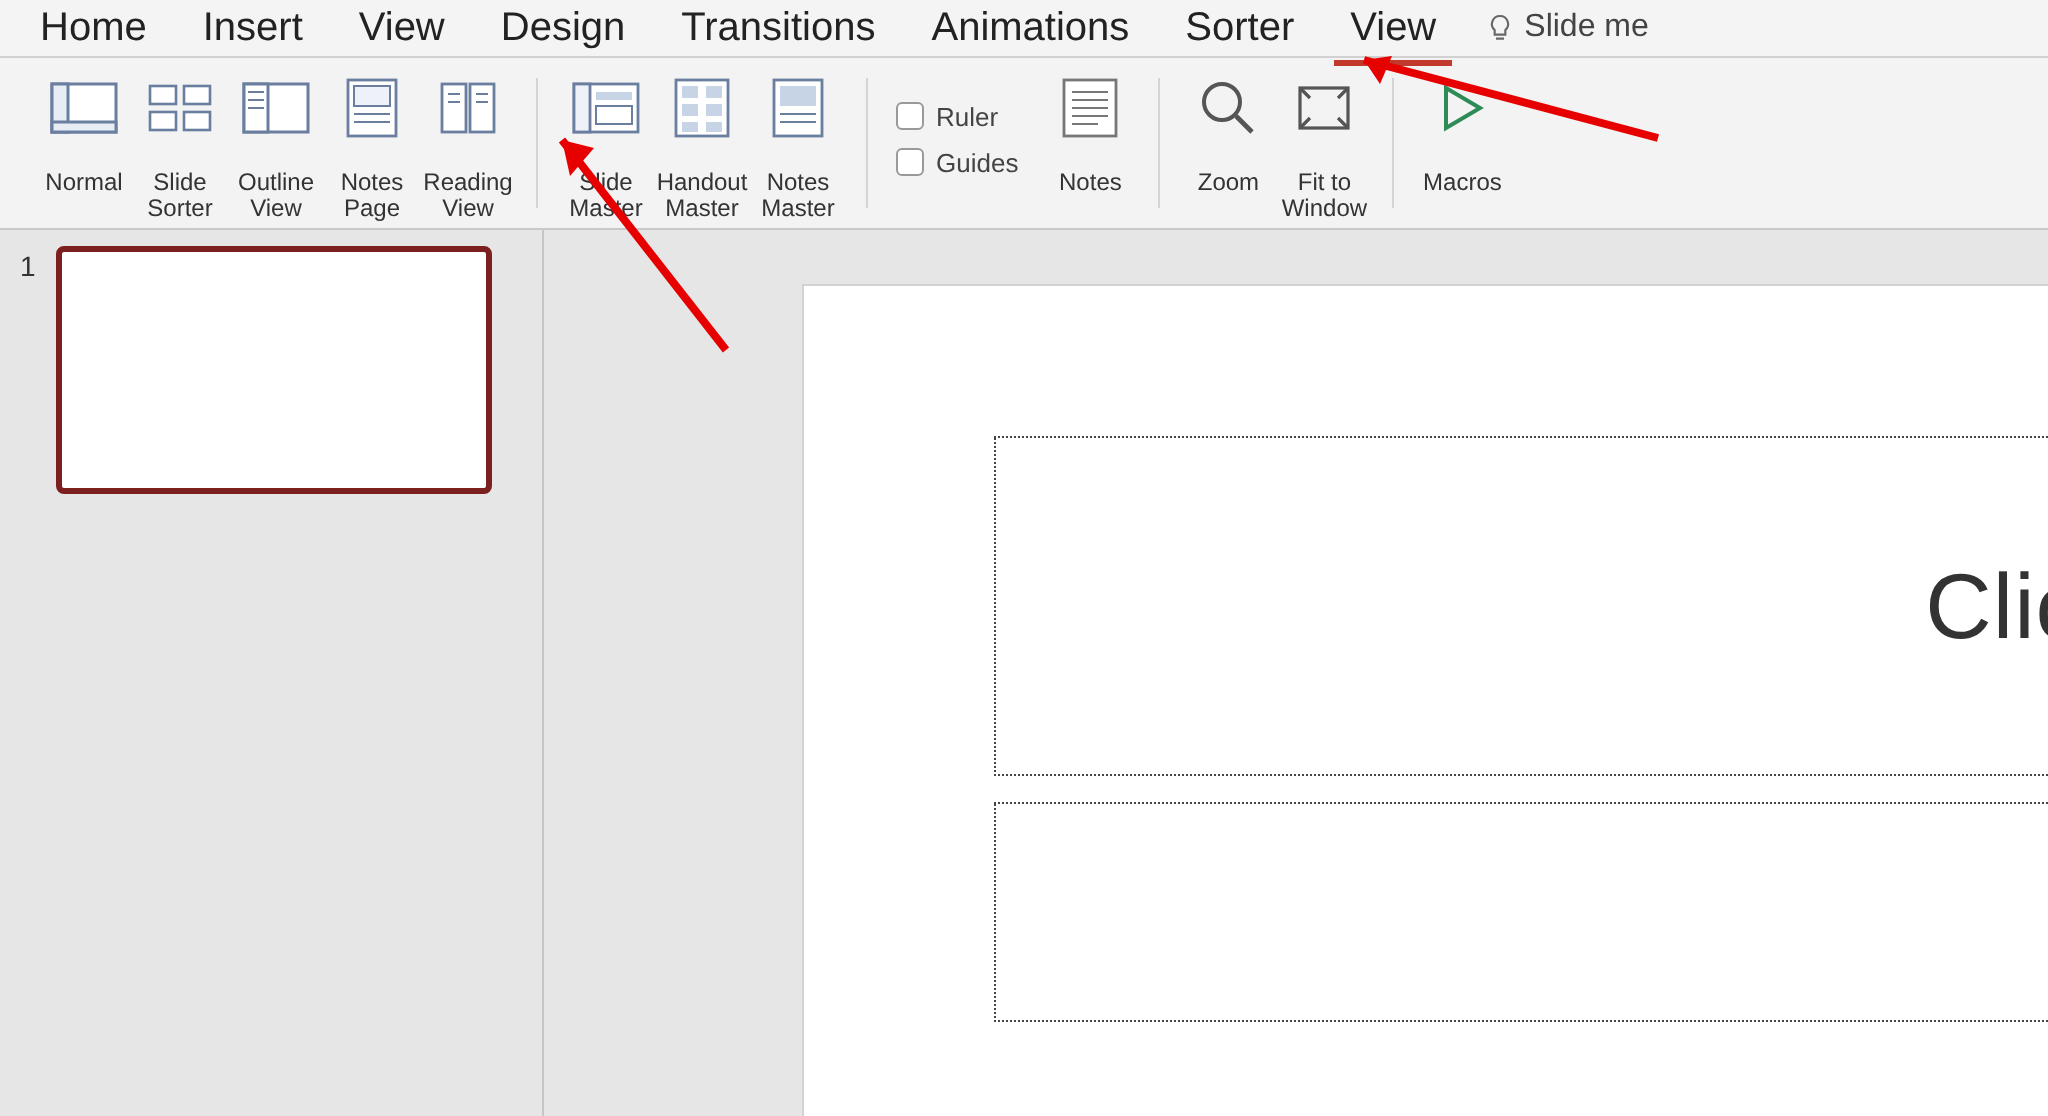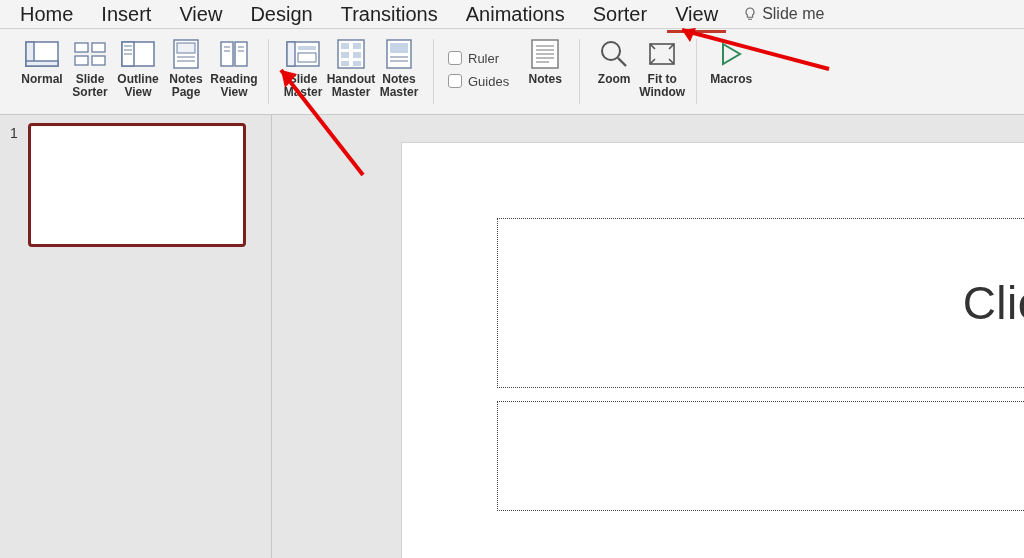--- a/index.html
+++ b/index.html
@@ -13,21 +13,21 @@
   .menubar .item.active::after { content: ""; position: absolute; left: 6px; right: 6px; bottom: -3px; height: 3px; background: #c0392b; }
   .tellme { display: flex; align-items: center; gap: 4px; padding: 4px 10px; font-size: 16px; color: #444; }
   .tellme svg { width: 16px; height: 16px; }
 
   
   .ribbon { height: 86px; background: #f3f3f3; border-bottom: 1px solid #c9c9c9; display: flex; align-items: stretch; padding: 4px 8px 0 8px; }
   .rgroup { display: flex; align-items: flex-start; padding: 2px 10px 2px 10px; }
   .sep { width: 1px; background: #d4d4d4; margin: 6px 0 10px 0; }
   .rbutton { display: flex; flex-direction: column; align-items: center; justify-content: flex-start; width: 48px; padding: 2px 2px 0 2px; cursor: default; }
   .rbutton .icon { width: 36px; height: 34px; display: flex; align-items: center; justify-content: center; }
-  .rbutton .label { font-size: 12px; color: #333; text-align: center; line-height: 1.05; margin-top: 2px; min-height: 26px; font-weight: bold; }
+  .rbutton .label { font-size: 12px; color: #333; text-align: center; line-height: 1.05; margin-top: 14px; min-height: 26px; }
   .checkrow { display: flex; align-items: flex-start; gap: 6px; margin: 4px 4px; font-size: 13px; color: #444; }
   .checkrow .box { width: 14px; height: 14px; border: 1px solid #999; border-radius: 3px; background: #fff; }
   .checkcol { display: flex; flex-direction: column; justify-content: center; height: 70px; padding-right: 8px; }
 
   
   .workarea { flex: 1; display: flex; background: #e7e6e6; position: relative; }
   .thumbpane { width: 272px; background: #e7e6e6; border-right: 1px solid #c6c6c6; padding: 8px 10px; }
   .thumbitem { display: flex; align-items: flex-start; gap: 8px; }
   .thumbitem .num { font-size: 14px; color: #333; padding-top: 2px; width: 10px; }
   .thumb { width: 218px; height: 124px; background: #fff; border: 3px solid #7b1f1f; border-radius: 4px; }

